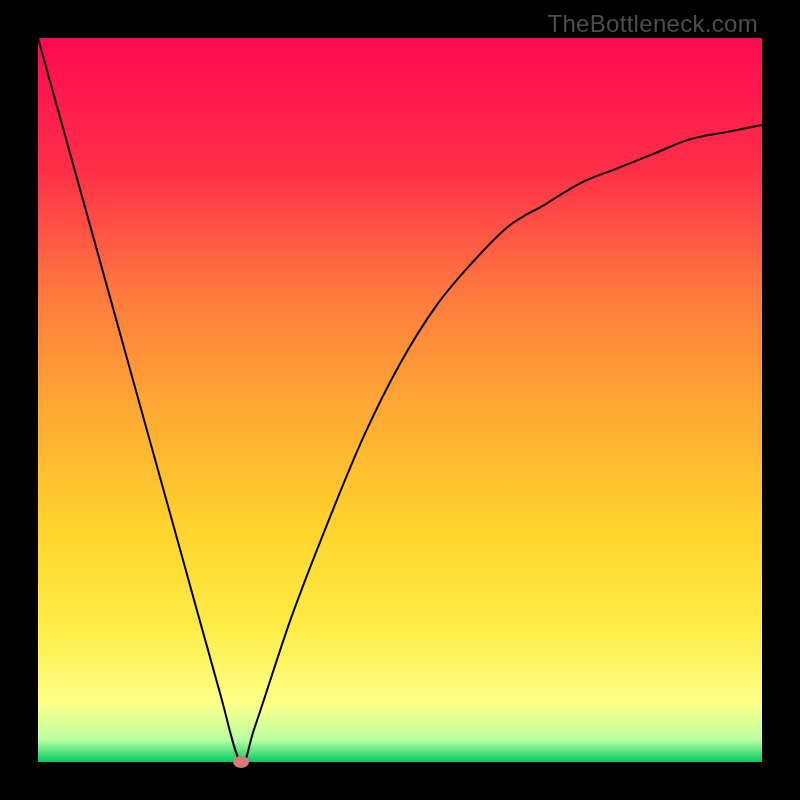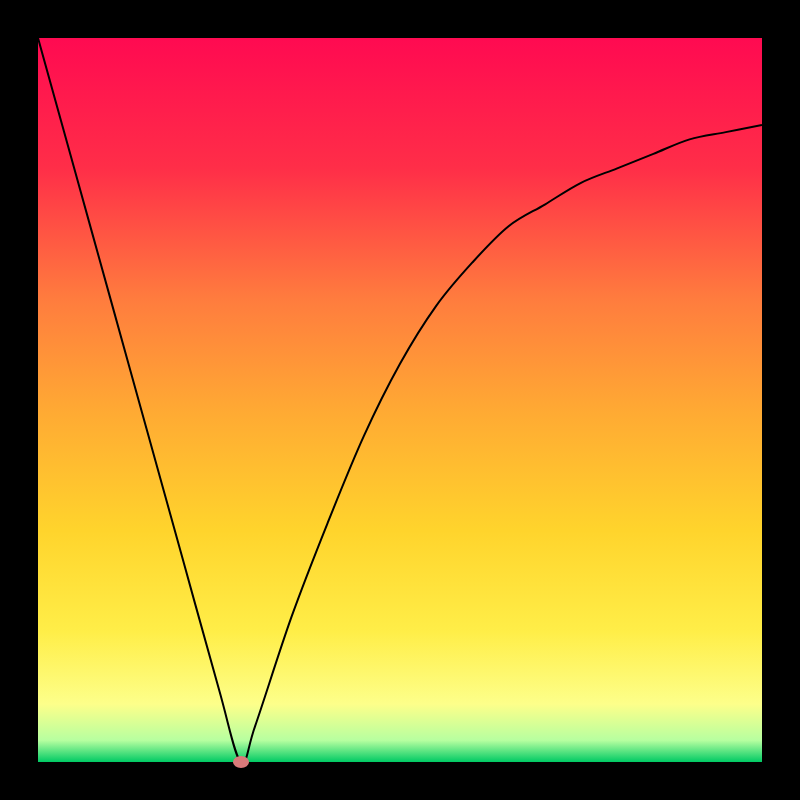--- a/index.html
+++ b/index.html
@@ -61,20 +61,21 @@
     background: #d97a7a;
     border-radius: 50%;
     transform: translate(-50%, -50%);
   }
 </style>
 </head>
 <body>
 
 <div class="frame">
 
+  <div class="watermark">TheBottleneck.com</div>
 
   <div class="plot-area">
 
     <svg class="curve" viewBox="0 0 724 724" preserveAspectRatio="none">
       <path id="curve-path" d="M 0.00 0.00 C 6.03 21.72, 24.13 86.88, 36.20 130.32 C 48.27 173.76, 60.33 217.20, 72.40 260.64 C 84.47 304.08, 96.53 347.52, 108.60 390.96 C 120.67 434.40, 132.73 477.84, 144.80 521.28 C 156.87 564.72, 171.35 617.81, 181.00 651.60 C 190.65 685.39, 196.69 717.97, 202.72 724.00 C 208.75 730.03, 208.75 711.93, 217.20 687.80 C 225.65 663.67, 241.33 612.99, 253.40 579.20 C 265.47 545.41, 277.53 515.25, 289.60 485.08 C 301.67 454.91, 313.73 424.75, 325.80 398.20 C 337.87 371.65, 349.93 347.52, 362.00 325.80 C 374.07 304.08, 386.13 284.77, 398.20 267.88 C 410.27 250.99, 422.33 237.71, 434.40 224.44 C 446.47 211.17, 458.53 197.89, 470.60 188.24 C 482.67 178.59, 494.73 173.76, 506.80 166.52 C 518.87 159.28, 530.93 150.83, 543.00 144.80 C 555.07 138.77, 567.13 135.15, 579.20 130.32 C 591.27 125.49, 603.33 120.67, 615.40 115.84 C 627.47 111.01, 639.53 104.98, 651.60 101.36 C 663.67 97.74, 675.73 96.53, 687.80 94.12 C 699.87 91.71, 717.97 88.09, 724.00 86.88" fill="none" stroke="#000000" stroke-width="2"></path>
     </svg>
 
     <div class="min-marker" id="min-marker" style="left: 202.72px; top: 724px;"></div>
   </div>
 

